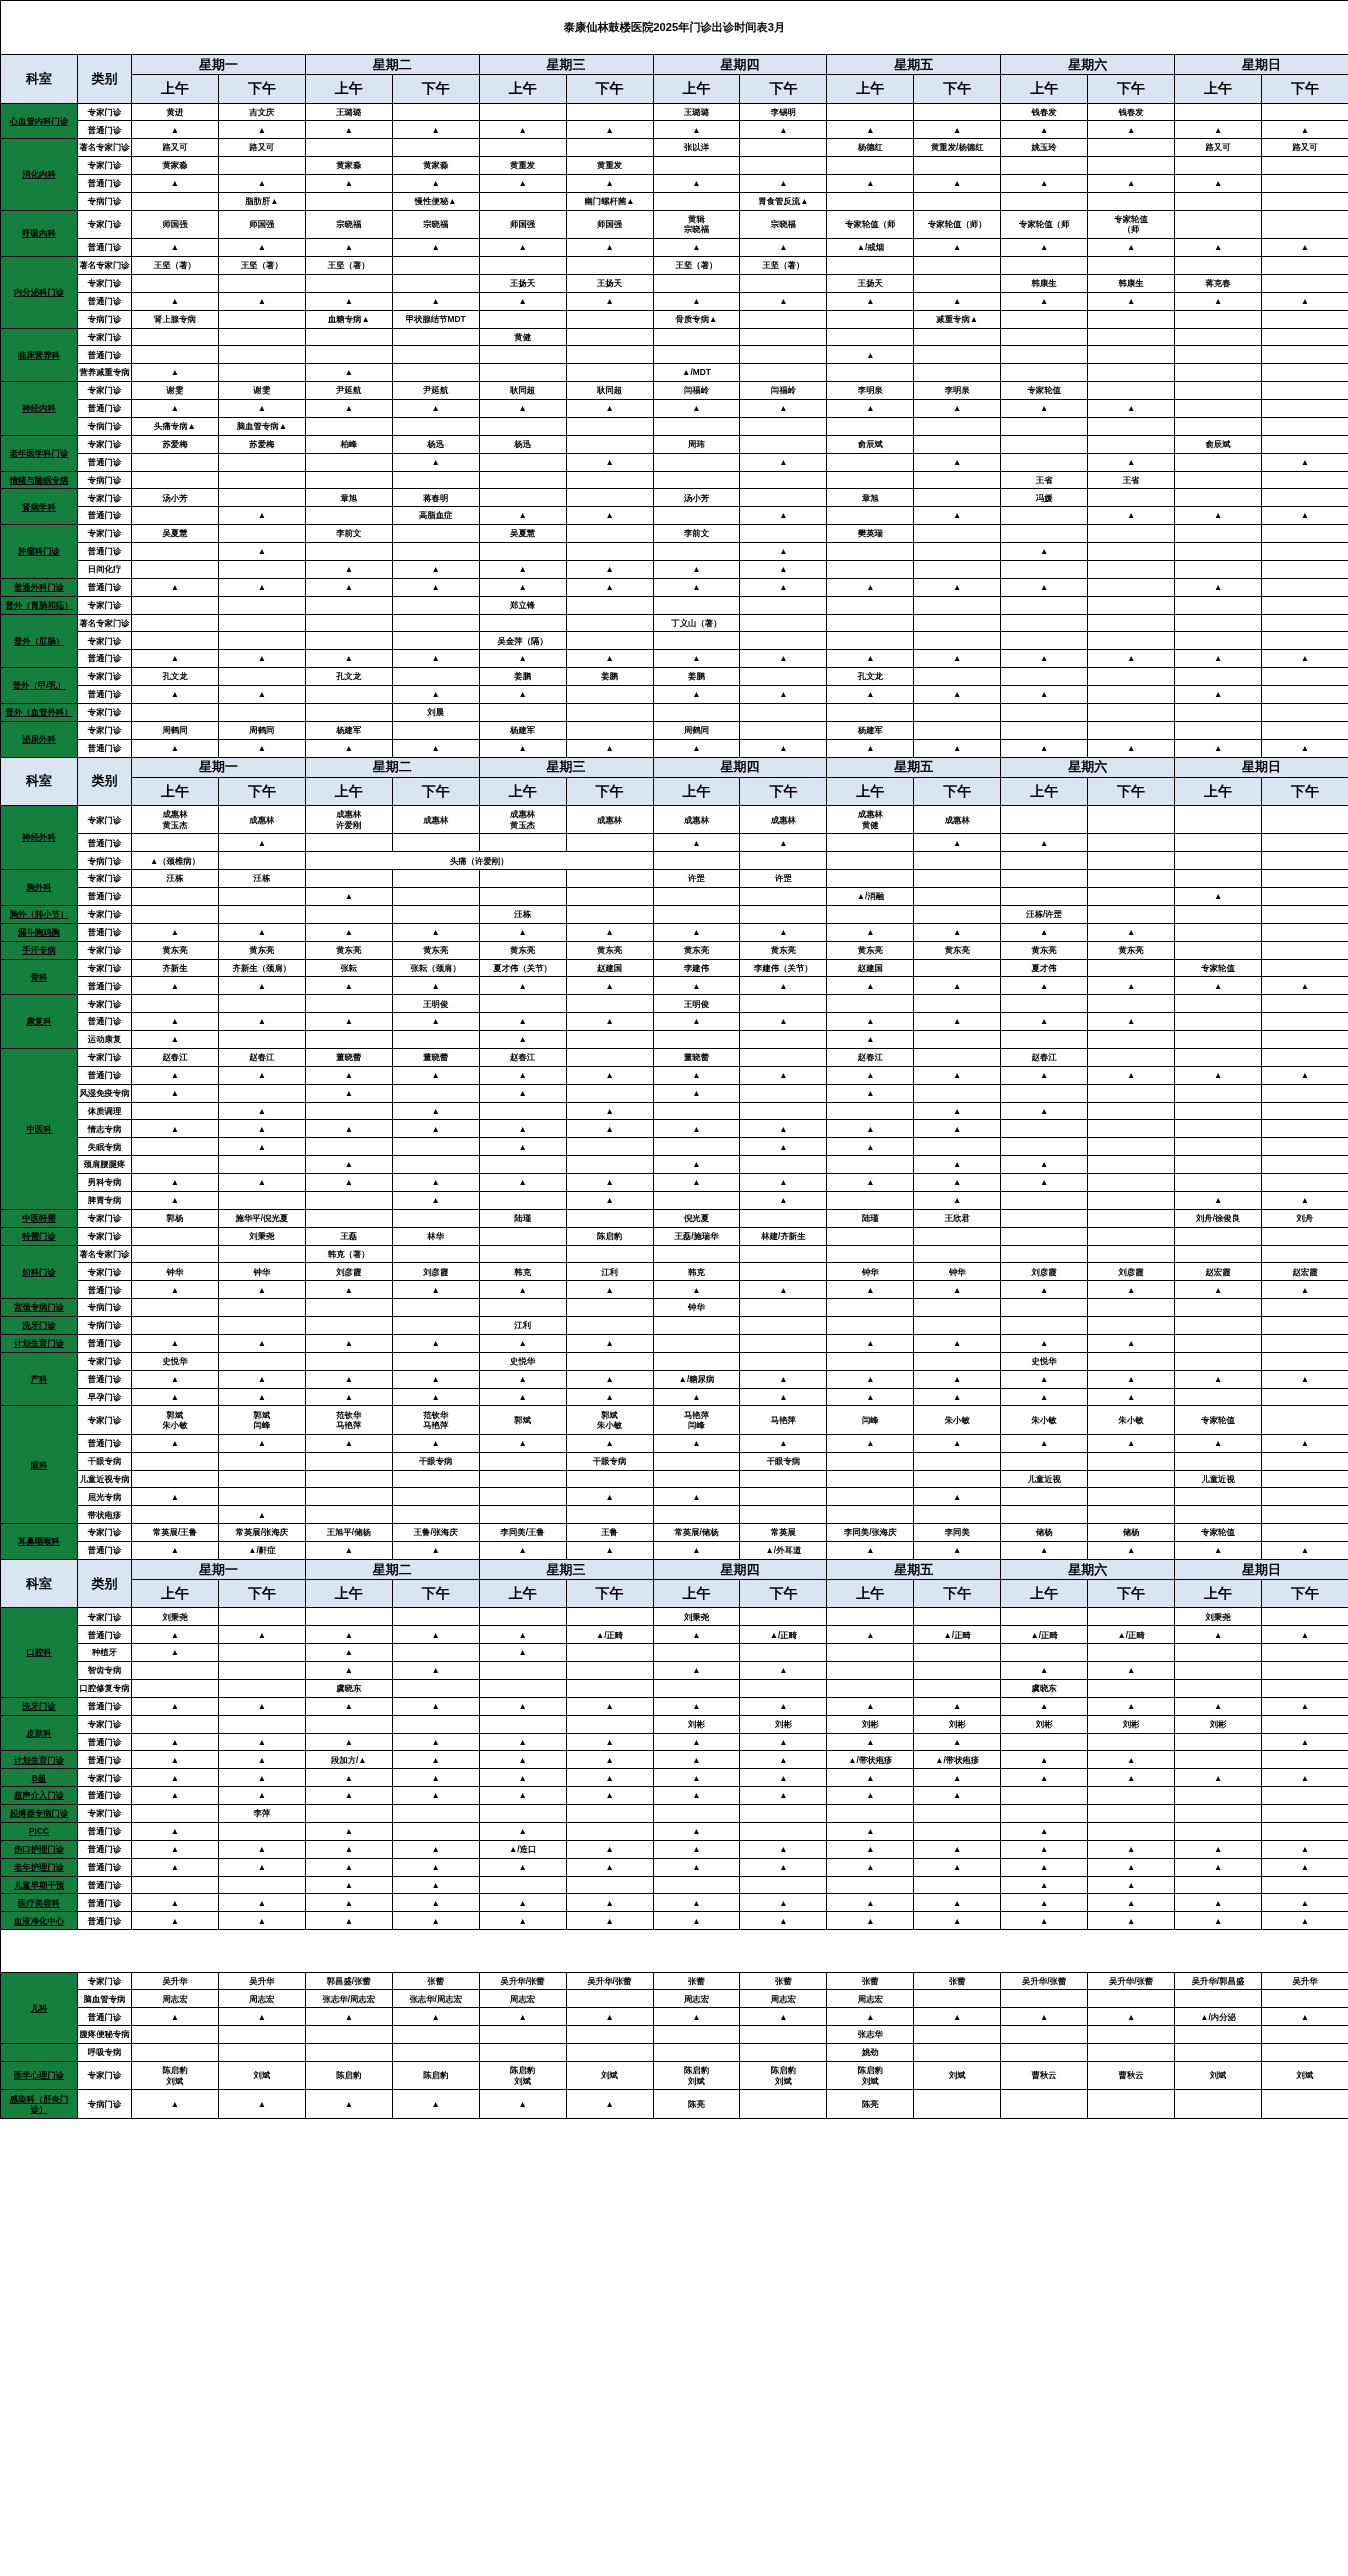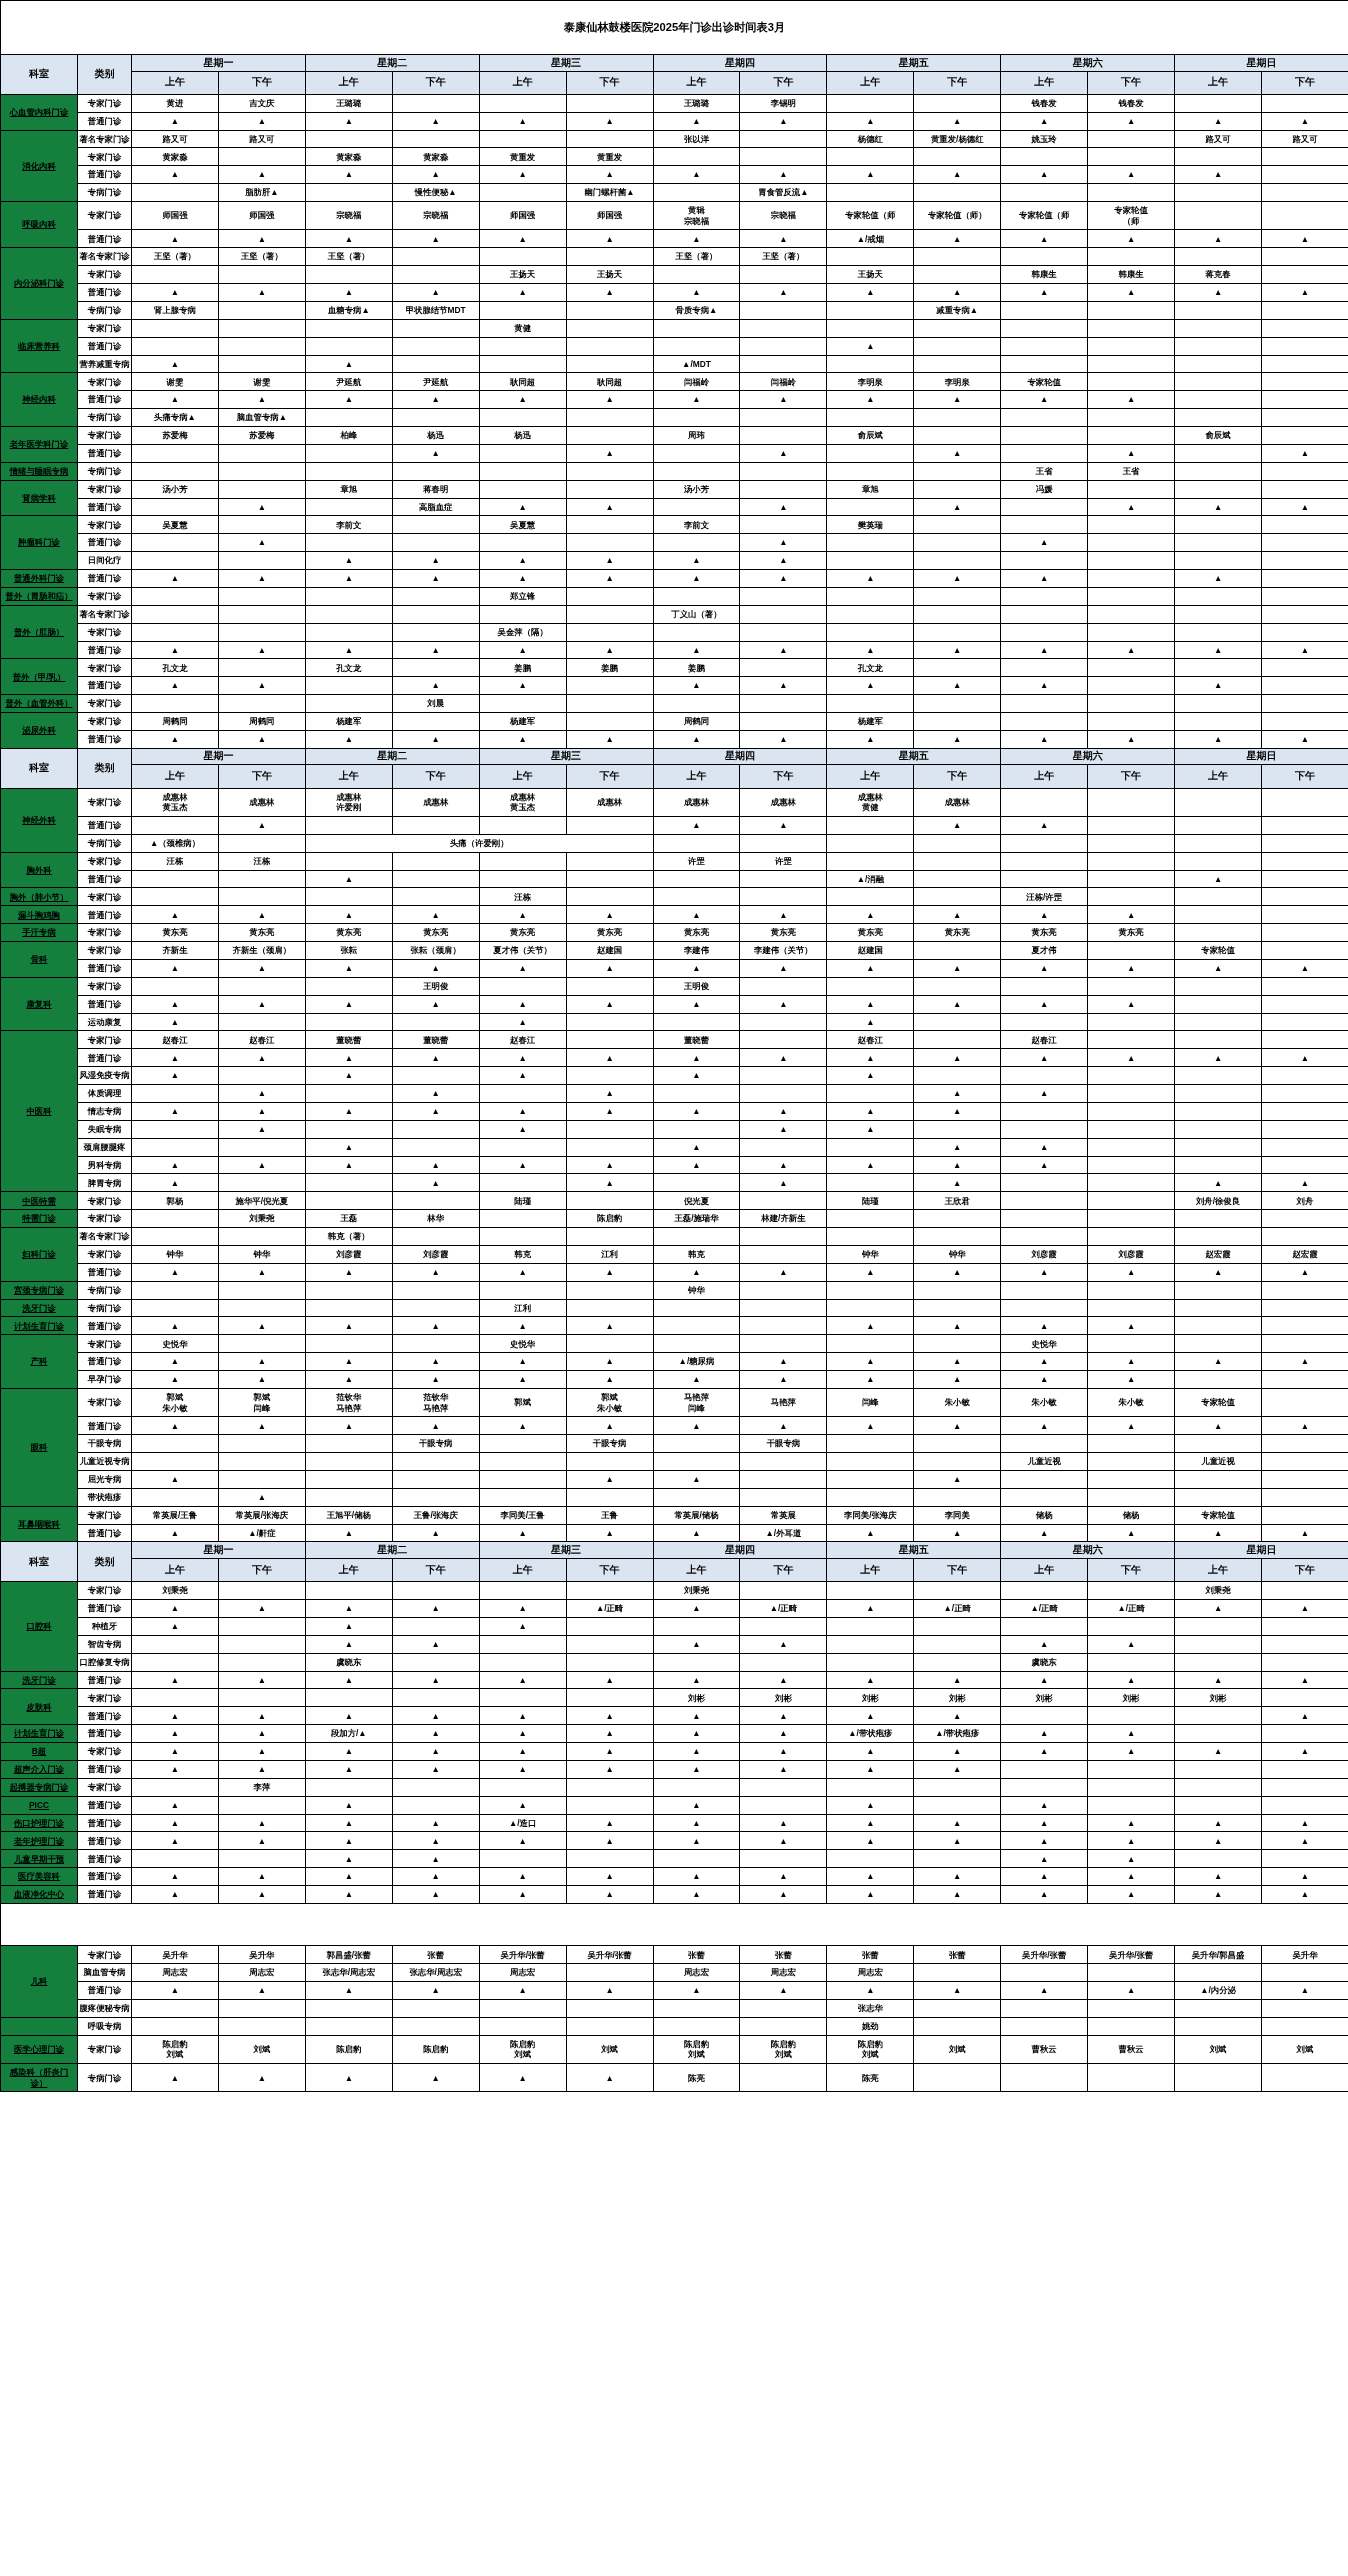--- a/index.html
+++ b/index.html
@@ -10,22 +10,22 @@
     text-align:center;font-weight:bold;font-size:11.2px;padding:19px 0;
     color:#000;background:#fff;
   }
   table{border-collapse:collapse;table-layout:fixed;width:1349px;}
   th,td{
     border:0.8px solid #000;text-align:center;vertical-align:middle;
     font-weight:bold;color:#000;font-size:8.4px;line-height:1.25;
     padding:3.2px 0.8px;white-space:pre-line;word-break:break-all;overflow:hidden;
   }
   th.hd{background:#dbe5f1;}
-  tr.day-row th{padding:1.6px 0.8px;font-size:10px;}
-  tr.ampm-row th{padding:4.8px 0.8px;font-size:10px;}
+  tr.day-row th{padding:1.6px 0.8px;font-size:13px;}
+  tr.ampm-row th{padding:4.8px 0.8px;font-size:14px;}
   td.dept{background:#15803d;text-decoration:underline;}
   td.cat{background:#fff;}
   tr.spacer-row td{height:35px;border-top:0.8px solid #000;border-bottom:0.8px solid #000;}
   .c-dept{width:77px;}
   .c-cat{width:54px;}
 </style>
 </head>
 <body>
 
 <div class="wrap">

